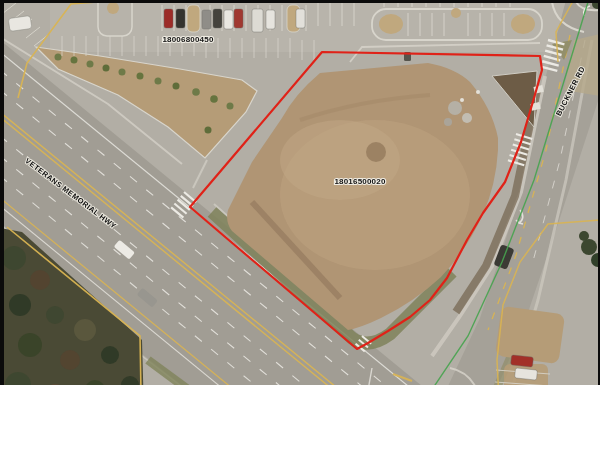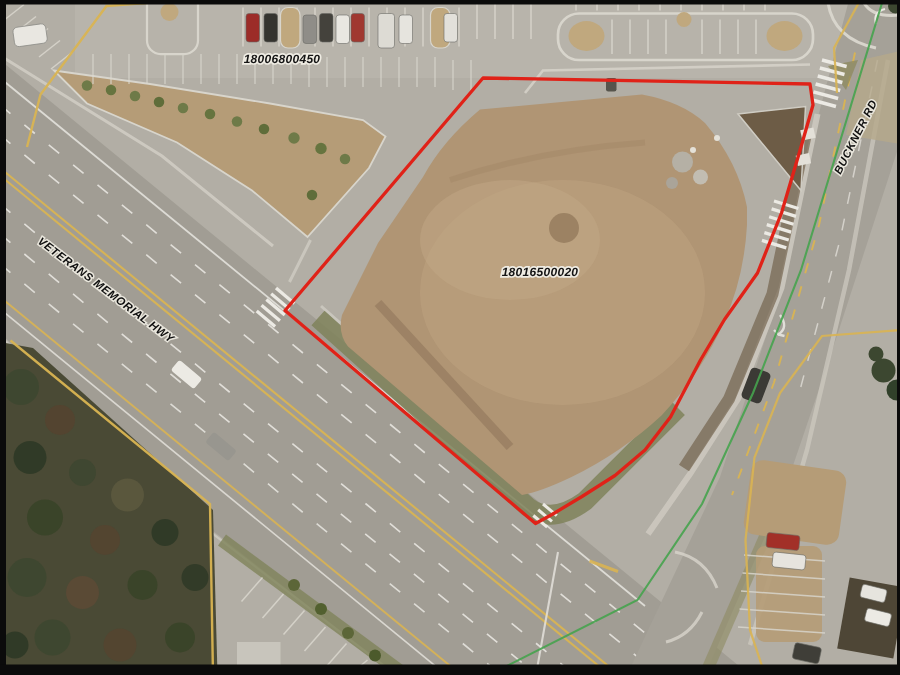--- a/index.html
+++ b/index.html
@@ -1,16 +1,16 @@
 <!DOCTYPE html>
 <html><head>
 <meta charset="utf-8">
 <style>
   html,body{margin:0;padding:0;background:#ffffff;}
-  #frame{width:600px;height:450px;position:relative;overflow:hidden;background:#bef264;font-style:italic;}
+  #frame{width:600px;height:385px;position:relative;overflow:hidden;background:#bef264;}
   svg{display:block;}
   .map-label{font-family:"Liberation Sans","DejaVu Sans",sans-serif;font-weight:bold;fill:#141414;
              stroke:#efece3;stroke-width:2.2px;paint-order:stroke;letter-spacing:.2px;}
   .road-label{font-family:"Liberation Sans","DejaVu Sans",sans-serif;font-weight:bold;fill:#101010;
              stroke:#e9e6dc;stroke-width:2px;paint-order:stroke;letter-spacing:.4px;}
 </style>
 </head>
 <body>
 
 <div id="frame">

